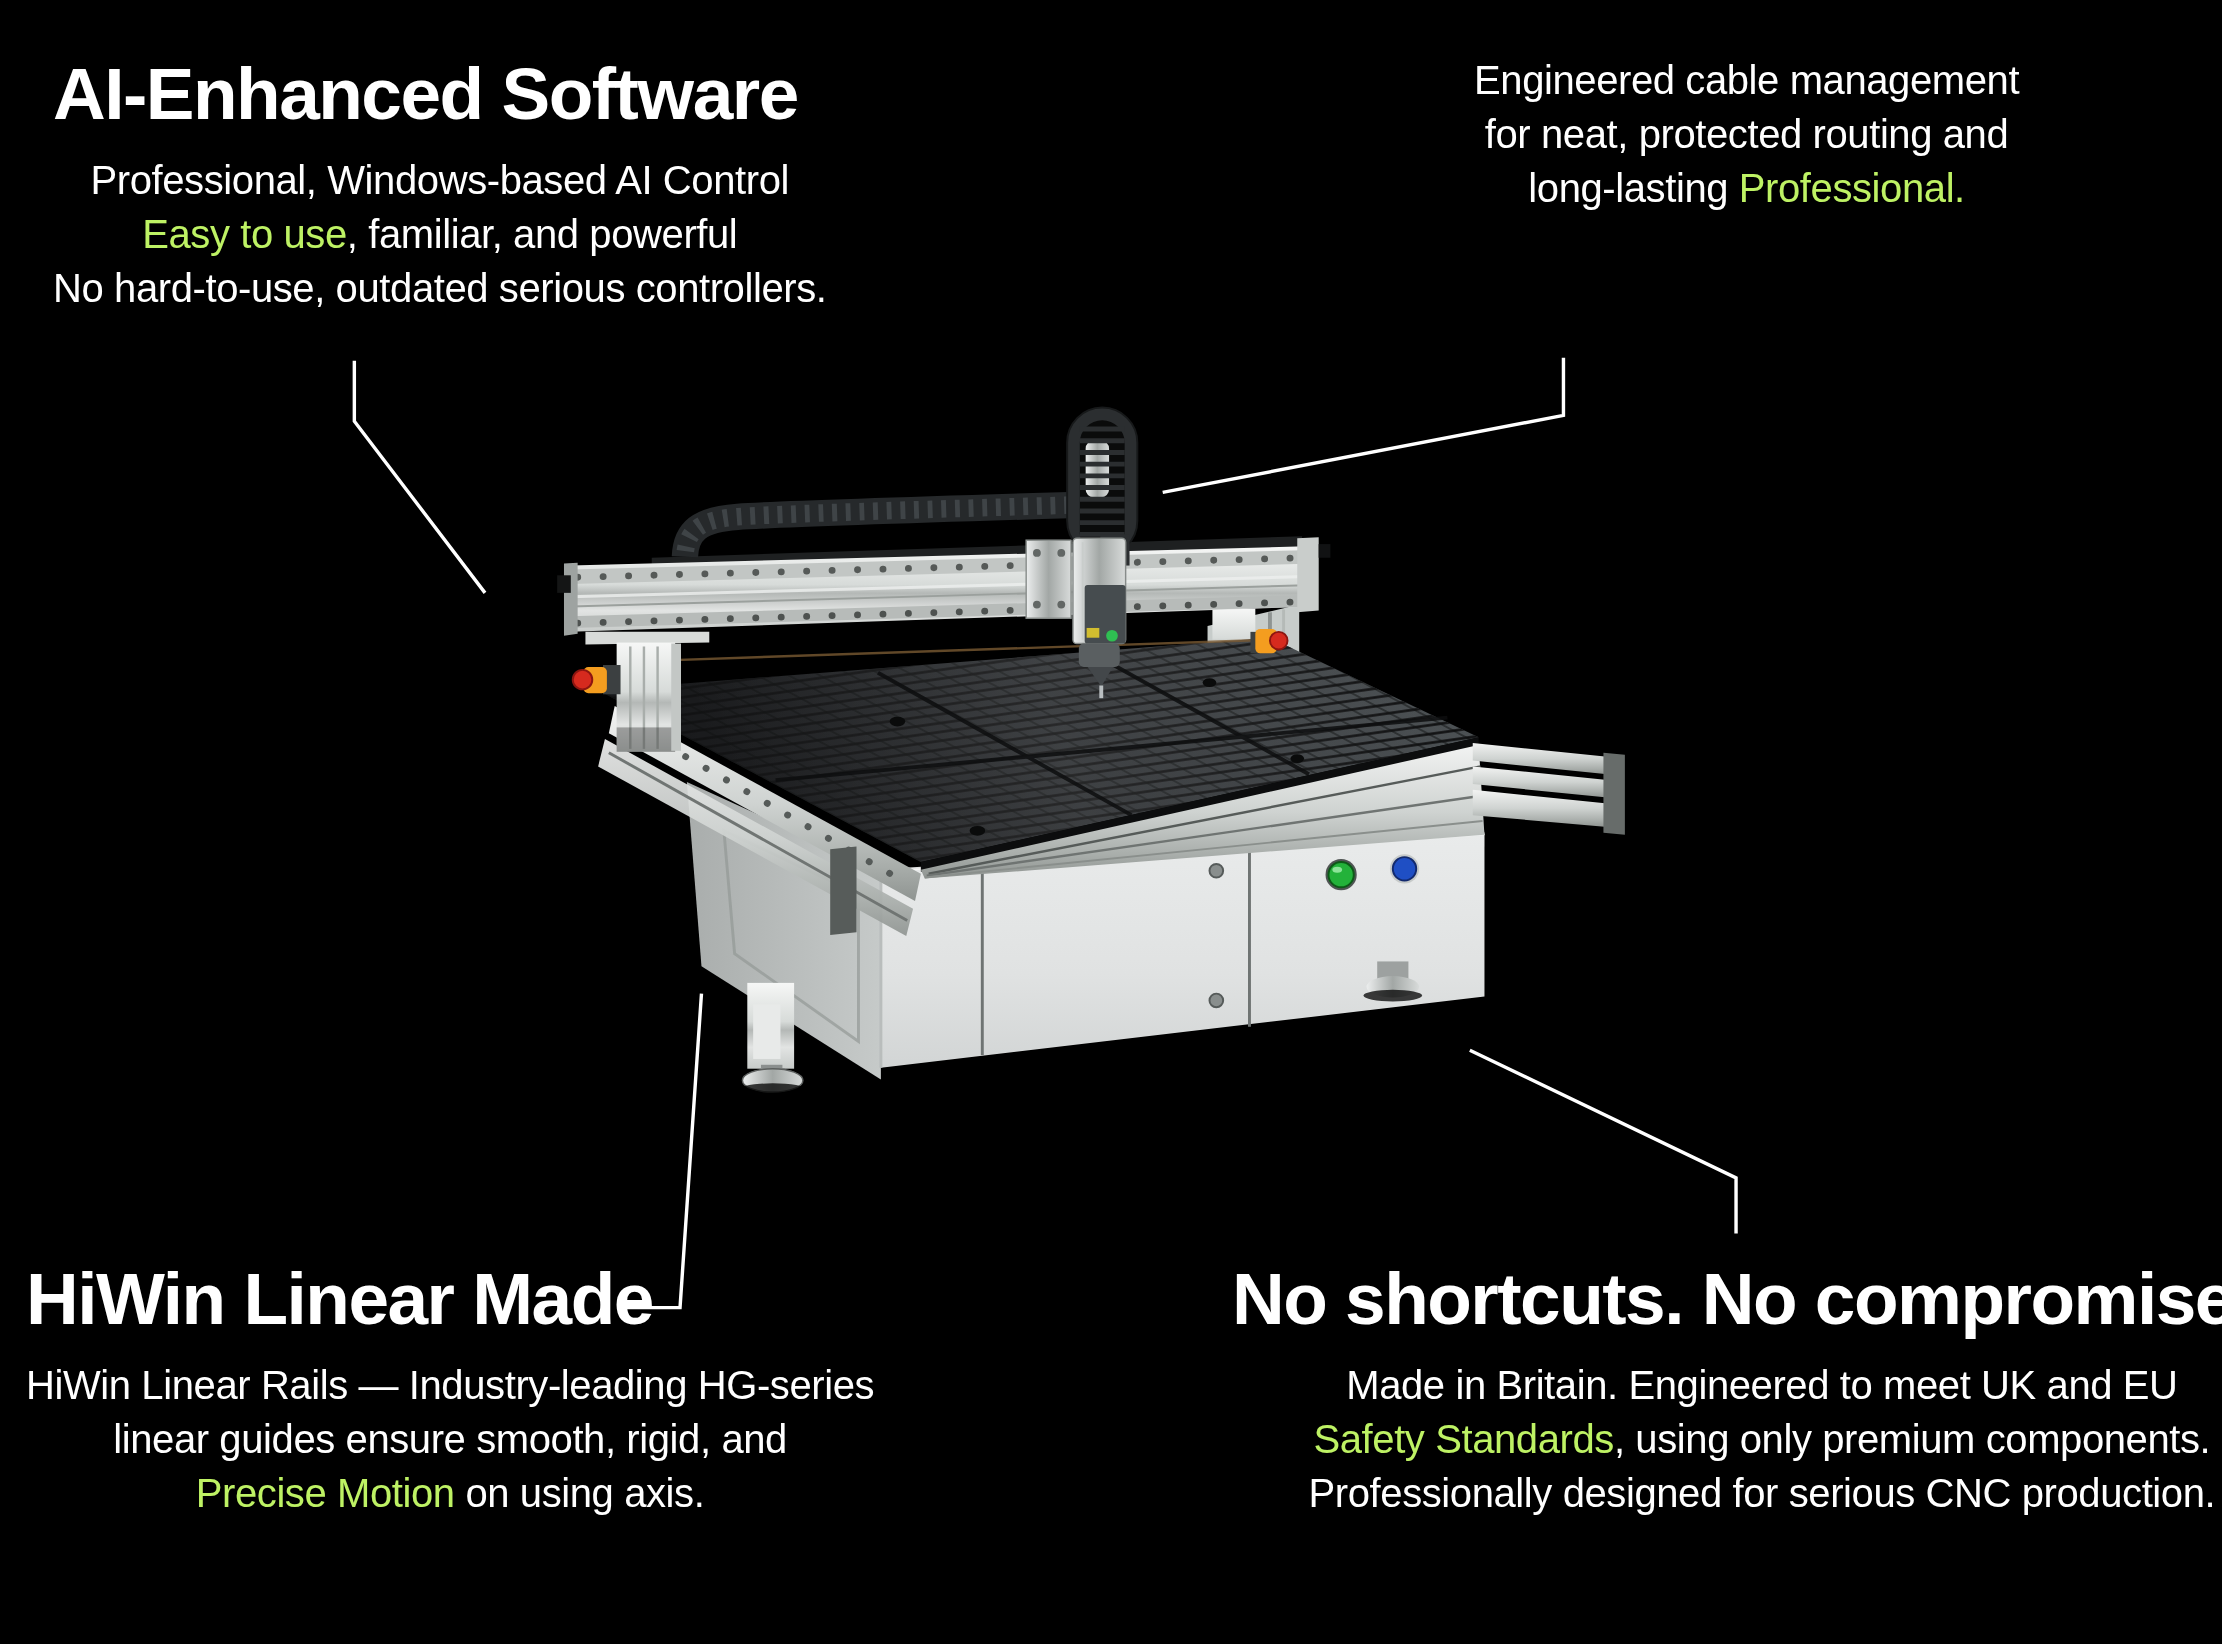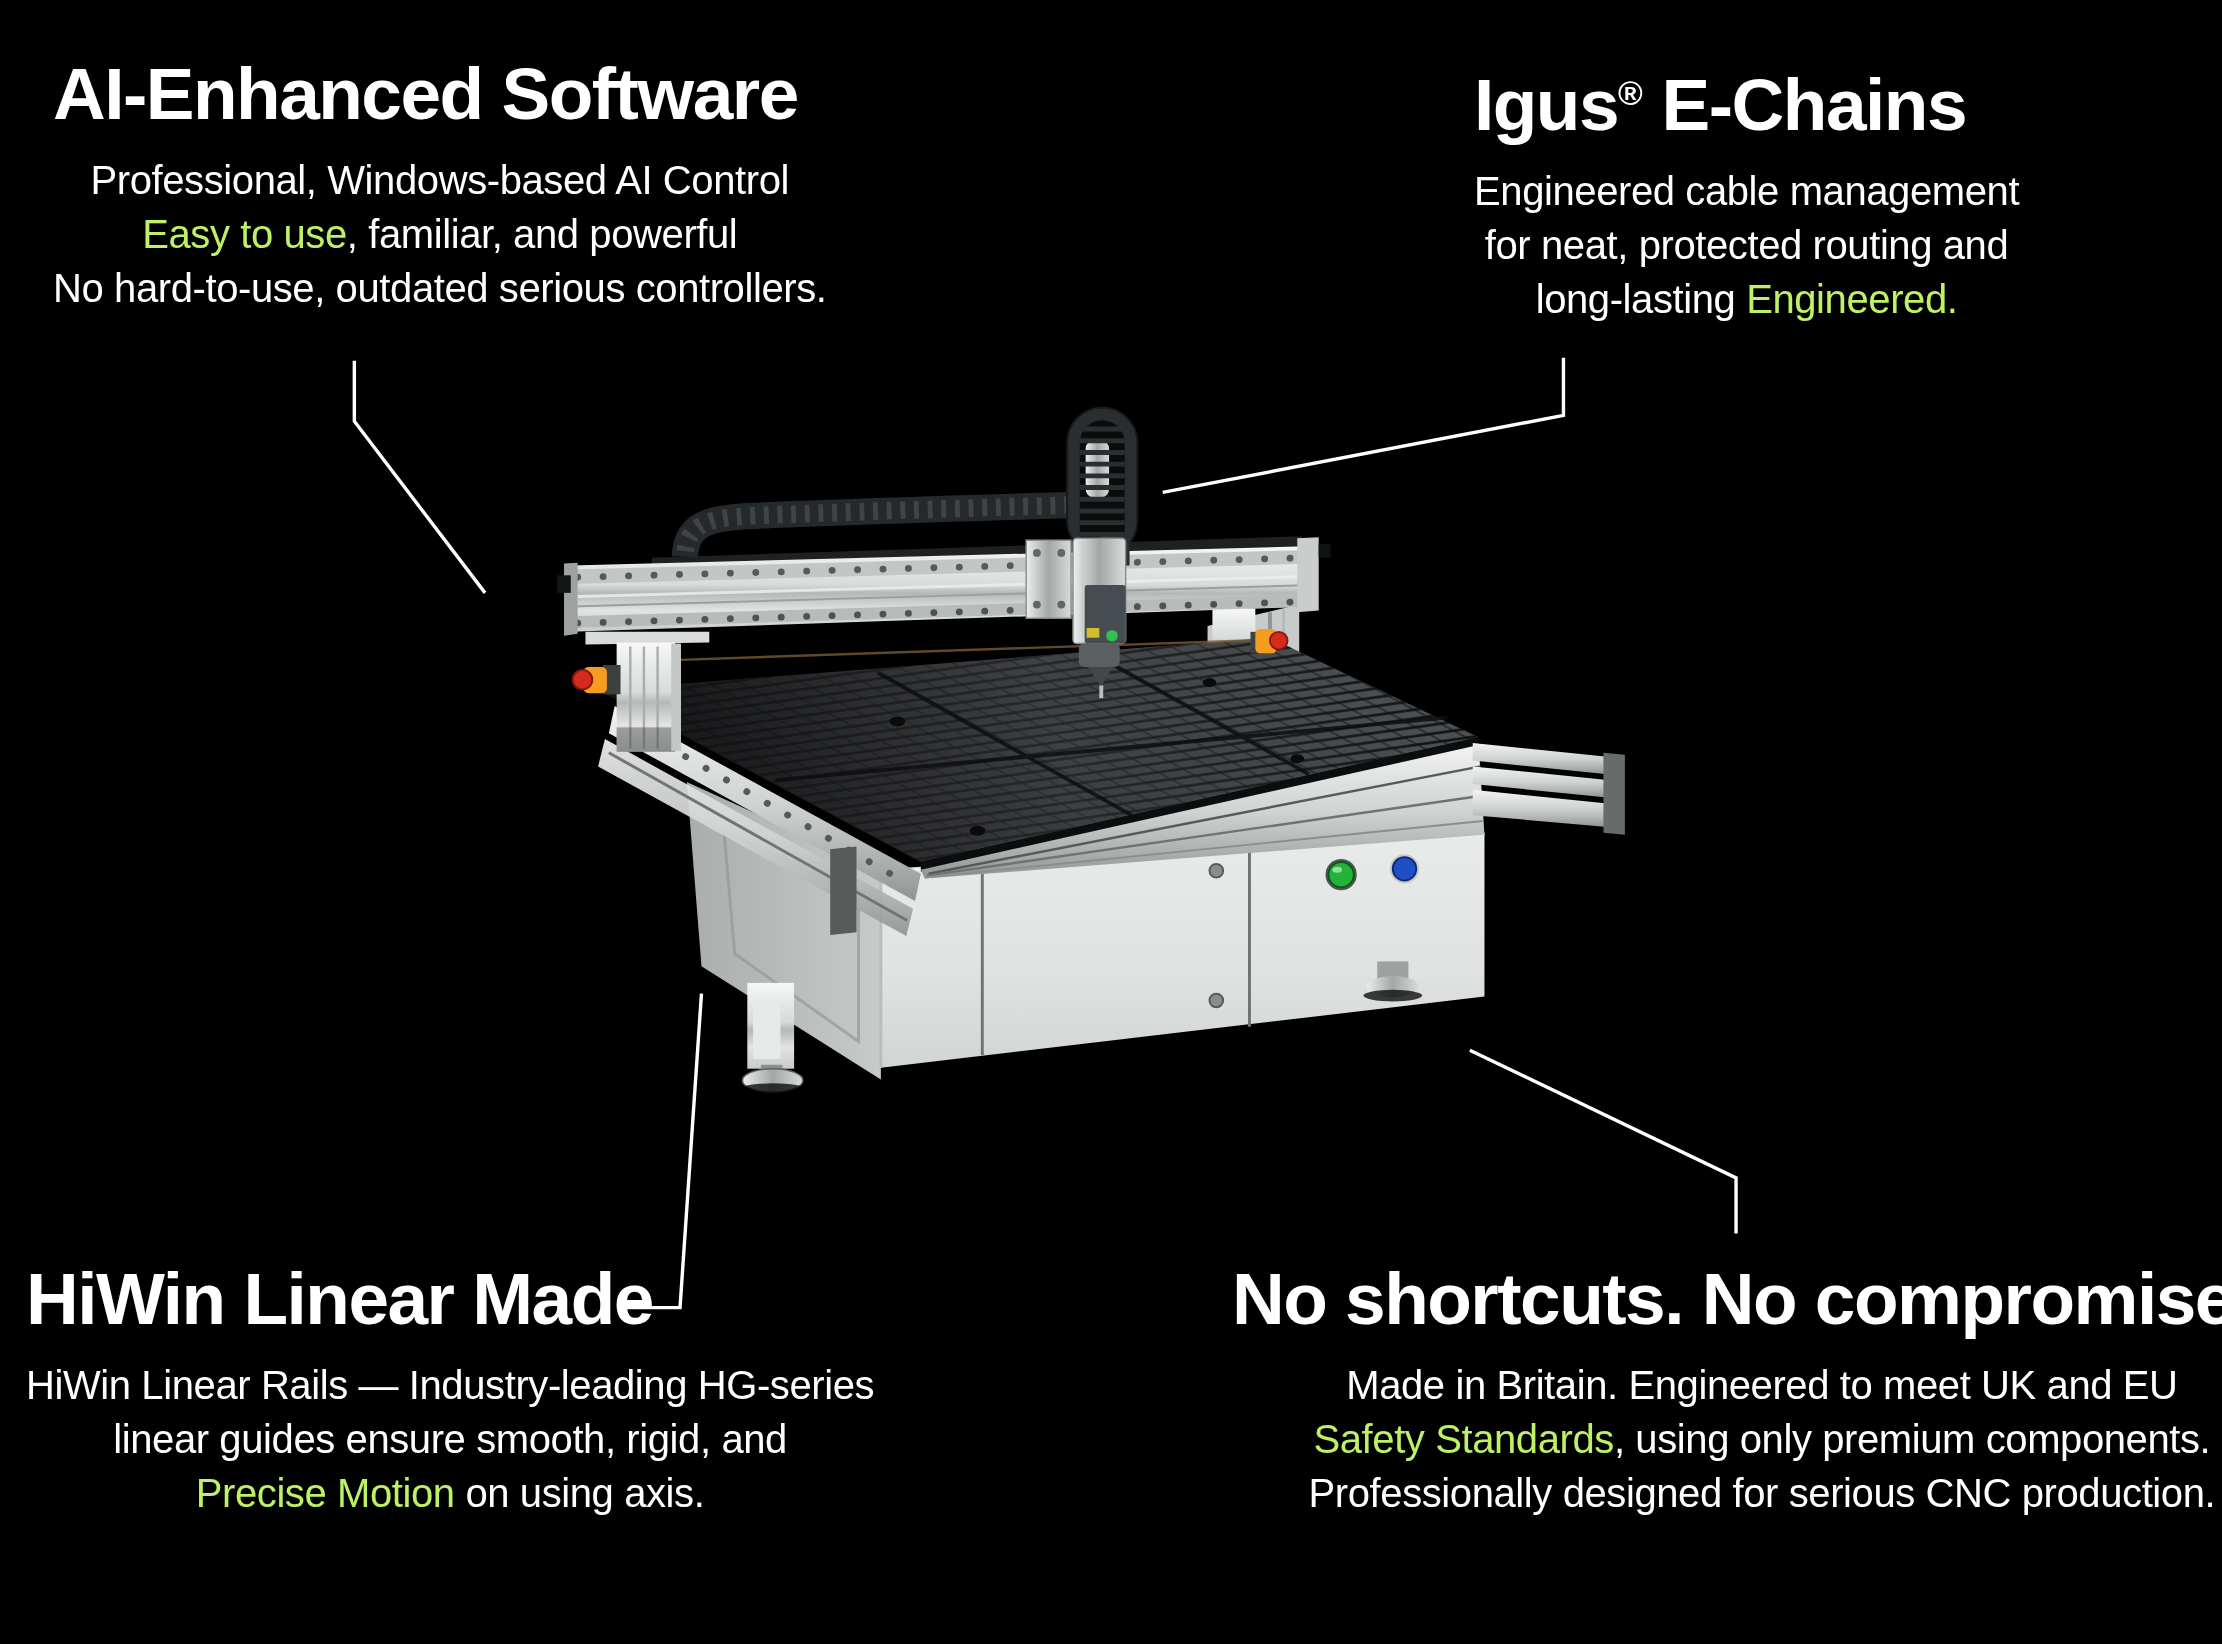--- a/index.html
+++ b/index.html
@@ -259,29 +259,28 @@
     </div>
     <div class="ln">
       <span class="green">Easy to use</span><span>, familiar, and powerful</span>
     </div>
     <div class="ln">
       <span>No hard-to-use, outdated serious controllers.</span>
     </div>
   </div>
 
   <div class="callout c-tr">
-    <h2 class="title"><span>Igus</span><sup class="reg">®</sup><span> E-Chains</span></h2>
     <div class="ln">
       <span>Engineered cable management</span>
     </div>
     <div class="ln">
       <span>for neat, protected routing and</span>
     </div>
     <div class="ln">
-      <span>long-lasting </span><span class="green">Engineered.</span>
+      <span>long-lasting </span><span class="green">Professional.</span>
     </div>
   </div>
 
   <div class="callout c-bl">
     <h2 class="title">HiWin Linear Made</h2>
     <div class="ln">
       <span>HiWin Linear Rails — Industry-leading HG-series</span>
     </div>
     <div class="ln">
       <span>linear guides ensure smooth, rigid, and</span>

